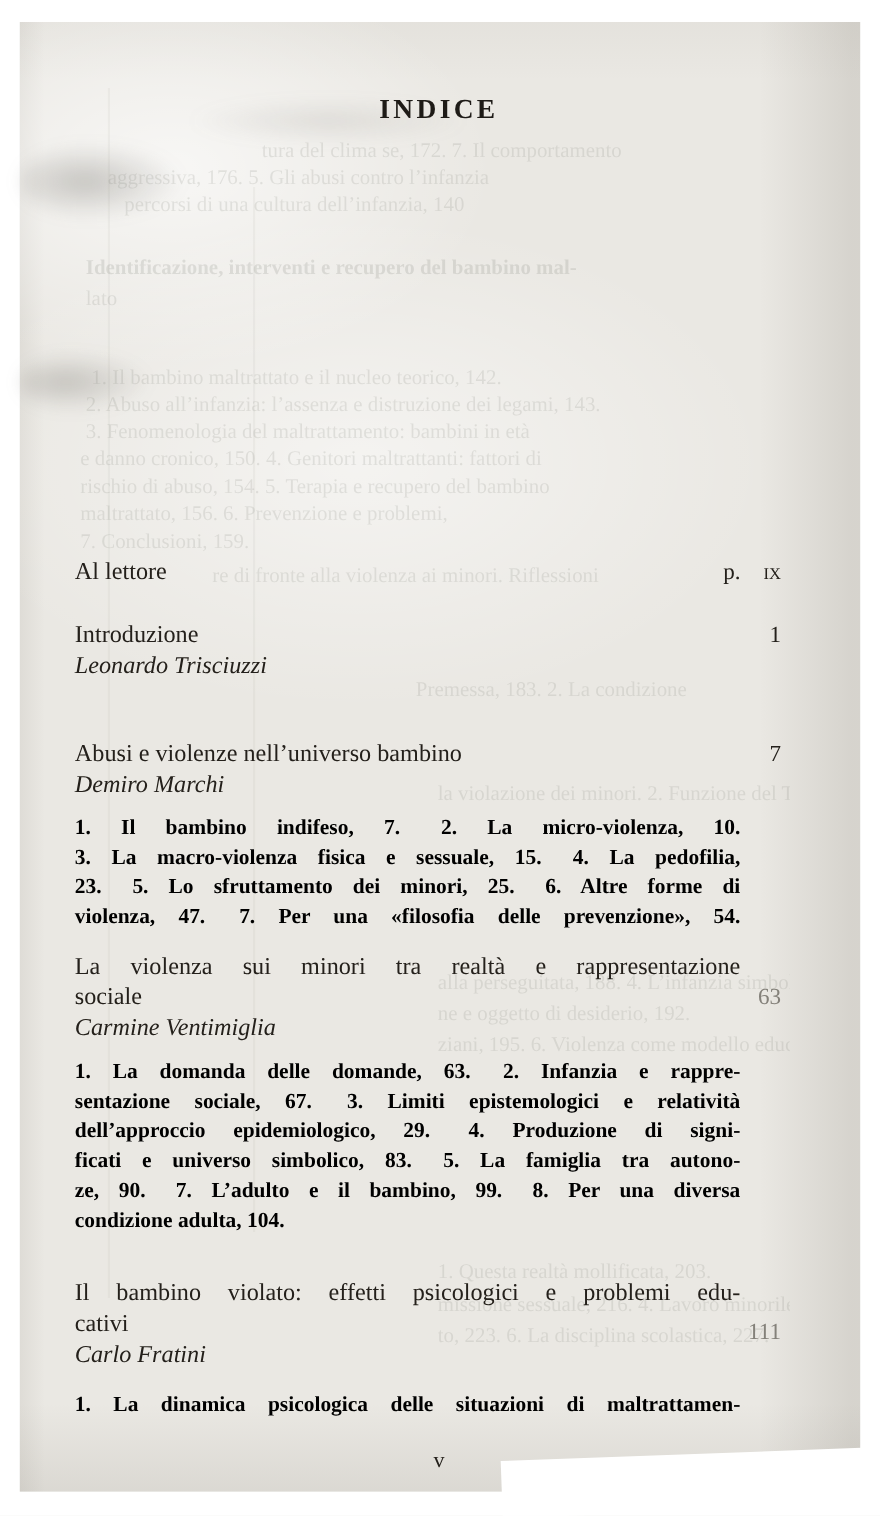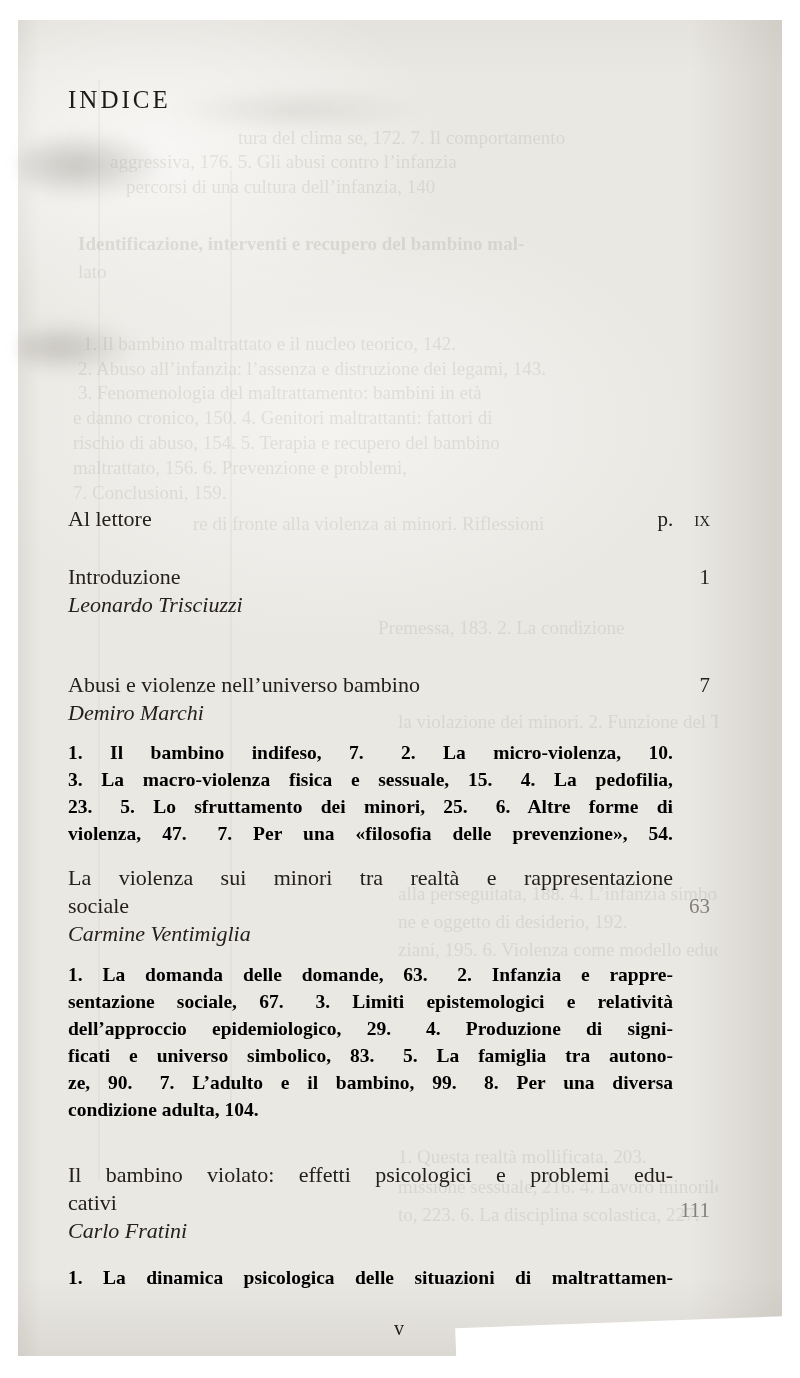--- a/index.html
+++ b/index.html
@@ -18,22 +18,22 @@
       linear-gradient(180deg, rgba(120,114,102,.05) 0%, rgba(120,114,102,0) 4%, rgba(120,114,102,0) 94%, rgba(110,104,92,.12) 100%),
       #eae8e3;
   }
   .paper-corner{
     position:absolute;right:-14px;bottom:-18px;width:340px;height:52px;
     background:#ffffff;transform:rotate(-2.1deg);
   }
   .smudge{position:absolute;border-radius:50%;filter:blur(7px);pointer-events:none;}
   .streak{position:absolute;width:2px;background:rgba(100,96,88,.05);pointer-events:none;}
   .title{
-    position:absolute;left:50px;width:662px;
-    font-size:25px;letter-spacing:3px;color:#1e1b17;font-weight:400;
+    position:absolute;left:50px;width:662px;text-align:center;
+    font-size:25px;letter-spacing:3px;color:#1e1b17;font-weight:700;
   }
   .entry-label,.chap-title,.chap-author,.toc-line,.pagenum,.footer-num{color:#24201b;}
   .entry-label{position:absolute;left:50px;font-size:22px;line-height:28px;}
   .chap{position:absolute;left:50px;width:605px;}
   .chap-title{font-size:22px;line-height:28px;}
   .chap-title .tl{display:block;}
   .chap-title .tl.just{text-align:justify;text-align-last:justify;}
   .chap-author{font-size:22px;line-height:28px;font-style:italic;}
   .toc{position:absolute;left:50px;width:605px;font-size:19.5px;line-height:27px;font-weight:bold;}
   .toc .ln{display:block;text-align:justify;text-align-last:justify;}
@@ -54,22 +54,22 @@
 
 <div class="paper">
 
   <div class="smudge" style="left:0;top:110px;width:150px;height:70px;background:radial-gradient(ellipse at 40% 50%, rgba(95,92,85,.30), rgba(95,92,85,0) 70%);"></div>
   <div class="smudge" style="left:0;top:300px;width:120px;height:55px;background:radial-gradient(ellipse at 35% 50%, rgba(95,92,85,.28), rgba(95,92,85,0) 70%);"></div>
   <div class="smudge" style="left:150px;top:70px;width:260px;height:40px;background:radial-gradient(ellipse at 50% 50%, rgba(110,106,98,.14), rgba(110,106,98,0) 70%);"></div>
   <div class="streak" style="left:80px;top:60px;height:1100px;"></div>
   <div class="streak" style="left:212px;top:150px;height:950px;"></div>
 
   <div class="bleed" style="left:220px;top:106px;width:500px;">tura del clima se, 172. 7. Il comportamento</div>
-  <div class="bleed" style="left:80px;top:130px;width:620px;margin-left:12px;">aggressiva, 176. 5. Gli abusi contro l’infanzia</div>
-  <div class="bleed" style="left:95px;top:155px;width:540px;margin-left:13px;">percorsi di una cultura dell’infanzia, 140</div>
+  <div class="bleed" style="left:80px;top:130px;width:620px;">aggressiva, 176. 5. Gli abusi contro l’infanzia</div>
+  <div class="bleed" style="left:95px;top:155px;width:540px;">percorsi di una cultura dell’infanzia, 140</div>
   <div class="bleed bold" style="left:60px;top:212px;width:620px;">Identificazione, interventi e recupero del bambino mal-</div>
   <div class="bleed" style="left:60px;top:240px;width:120px;">lato</div>
   <div class="bleed" style="left:65px;top:312px;width:600px;">1. Il bambino maltrattato e il nucleo teorico, 142.</div>
   <div class="bleed" style="left:60px;top:337px;width:620px;">2. Abuso all’infanzia: l’assenza e distruzione dei legami, 143.</div>
   <div class="bleed" style="left:60px;top:361px;width:610px;">3. Fenomenologia del maltrattamento: bambini in età</div>
   <div class="bleed" style="left:55px;top:386px;width:620px;">e danno cronico, 150. 4. Genitori maltrattanti: fattori di</div>
   <div class="bleed" style="left:55px;top:411px;width:615px;">rischio di abuso, 154. 5. Terapia e recupero del bambino</div>
   <div class="bleed" style="left:55px;top:436px;width:560px;">maltrattato, 156. 6. Prevenzione e problemi,</div>
   <div class="bleed" style="left:55px;top:461px;width:300px;">7. Conclusioni, 159.</div>
   <div class="bleed" style="left:175px;top:492px;width:470px;">re di fronte alla violenza ai minori. Riflessioni</div>

